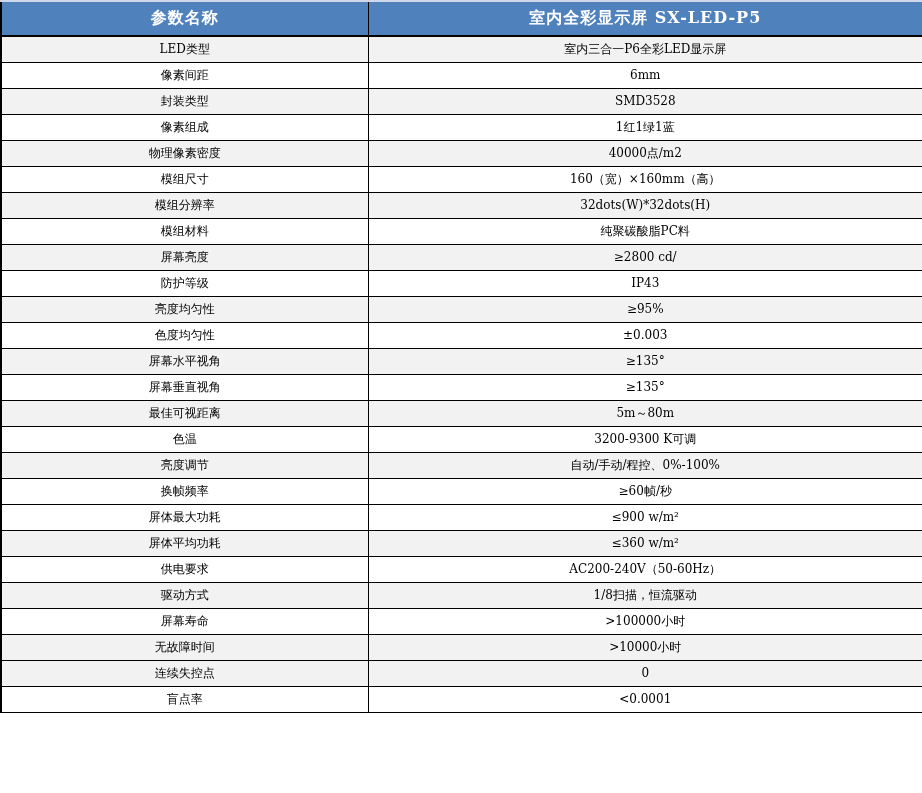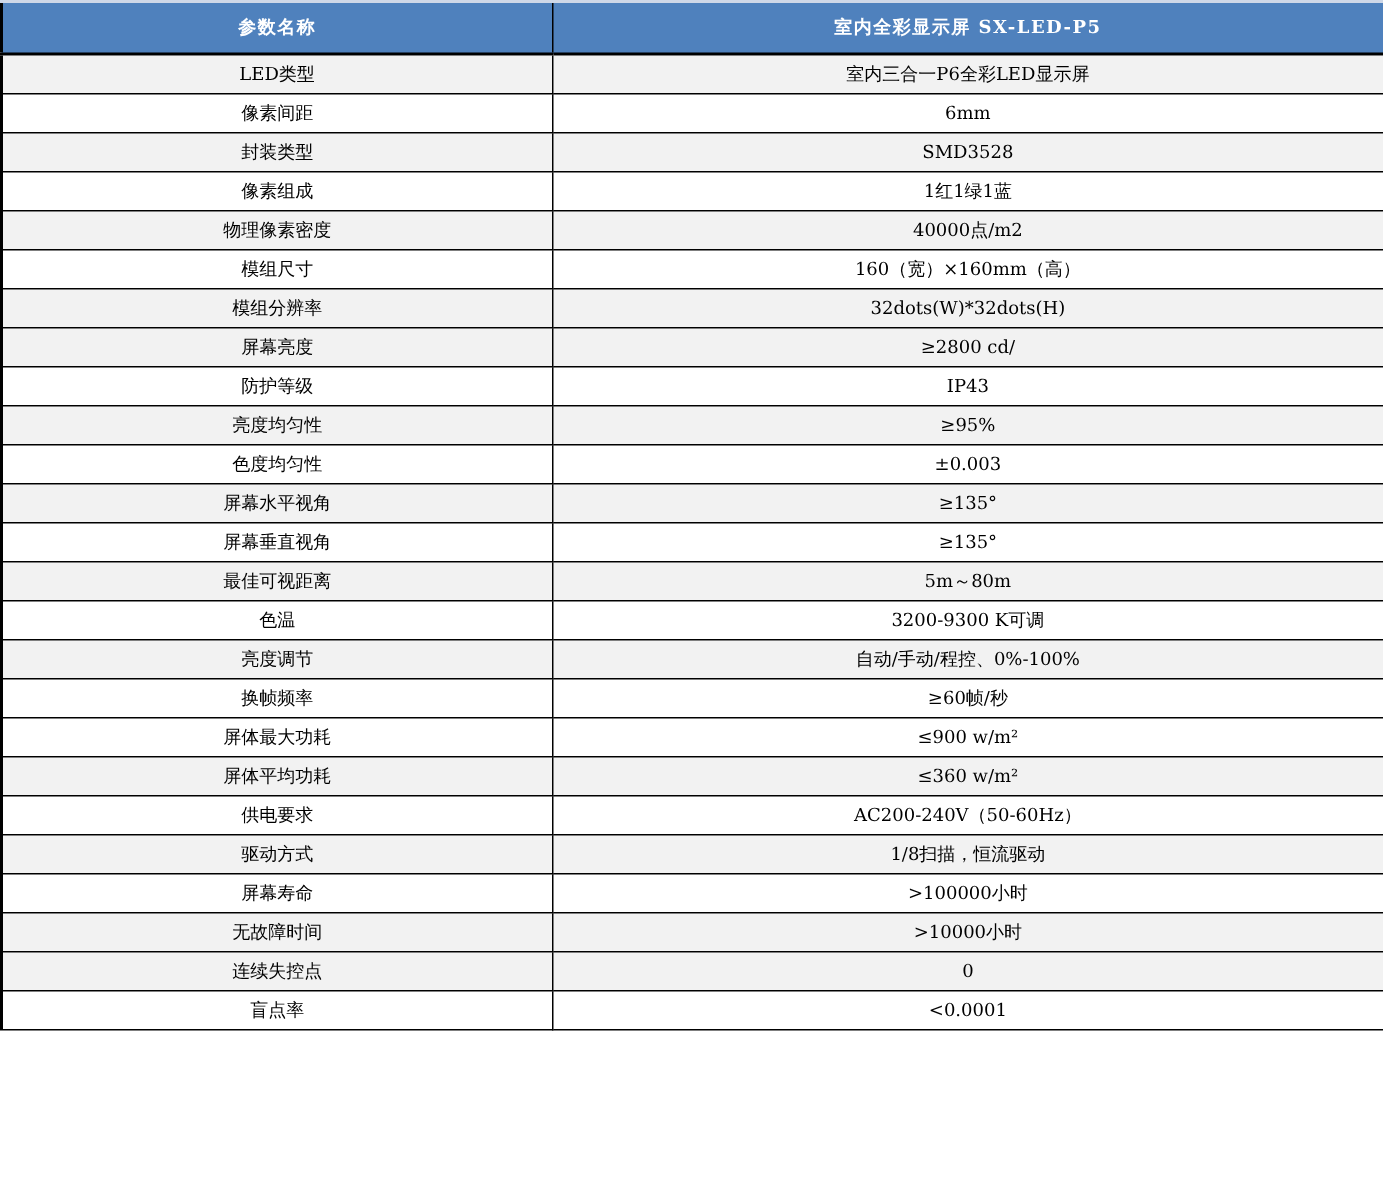--- a/index.html
+++ b/index.html
@@ -33,21 +33,21 @@
     border-bottom: 1px solid var(--grid);
     border-top: 2px solid var(--top-edge);
   }
   col.param-col  { width: 367px; }
   col.value-col  { width: 555px; }
   thead th {
     height: 35px;
     background: var(--header-bg);
     color: var(--header-text);
     font-weight: bold;
-    font-size: 12px;
+    font-size: 16px;
     text-align: center;
     vertical-align: middle;
     border: 1px solid var(--grid);
     border-bottom: 2px solid var(--grid);
     letter-spacing: 1px;
   }
   tbody td {
     height: 26px;
     font-size: 12px;
     color: #000000;
@@ -97,20 +97,24 @@
           <td>物理像素密度</td>
           <td>40000点/m2</td>
         </tr>
         <tr class="row-plain">
           <td>模组尺寸</td>
           <td>160（宽）×160mm（高）</td>
         </tr>
         <tr class="row-shaded">
           <td>模组分辨率</td>
           <td>32dots(W)*32dots(H)</td>
+        </tr>
+        <tr class="row-plain">
+          <td>模组材料</td>
+          <td>纯聚碳酸脂PC料</td>
         </tr>
         <tr class="row-shaded">
           <td>屏幕亮度</td>
           <td>≥2800 cd/</td>
         </tr>
         <tr class="row-plain">
           <td>防护等级</td>
           <td>IP43</td>
         </tr>
         <tr class="row-shaded">

